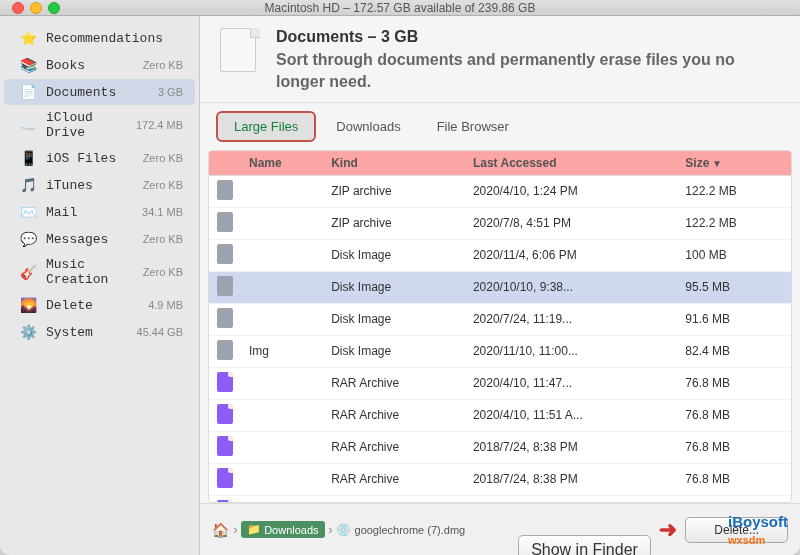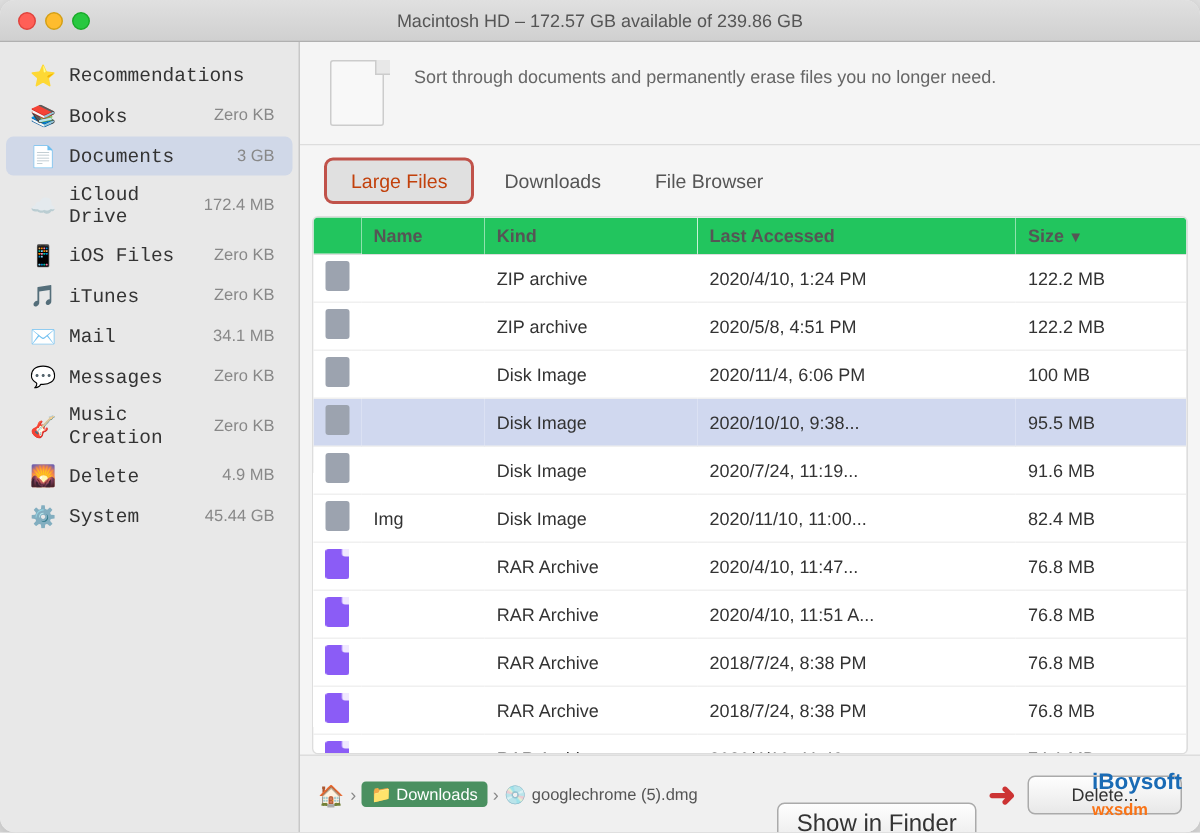--- a/index.html
+++ b/index.html
@@ -18,21 +18,21 @@
       height: 555px;
       background: #f0f0f0;
       border-radius: 10px;
       box-shadow: 0 4px 20px rgba(0,0,0,0.3);
       display: flex;
       flex-direction: column;
       overflow: hidden;
     }
 
     .titlebar {
-      height: 28px;
+      height: 16px;
       background: linear-gradient(to bottom, #e0e0e0, #d0d0d0);
       display: flex;
       align-items: center;
       padding: 0 12px;
       border-bottom: 1px solid #b0b0b0;
       position: relative;
     }
 
     .traffic-lights {
       display: flex;
@@ -156,24 +156,25 @@
       border-left: 1px solid #ccc;
     }
 
     .doc-title {
       font-size: 16px;
       font-weight: 600;
       color: #333;
     }
 
     .doc-subtitle {
-      font-size: 12px;
+      font-size: 16px;
       color: #666;
       margin-top: 3px;
       line-height: 1.4;
+      font-weight: bold;
     }
 
     
     .tabs-bar {
       display: flex;
       align-items: center;
       padding: 8px 16px 0;
       gap: 4px;
       background: #f5f5f5;
     }
@@ -183,21 +184,21 @@
       border-radius: 6px;
       cursor: pointer;
       font-size: 13px;
       color: #555;
       font-weight: 500;
     }
 
     .tab.active-tab {
       background: #e0e0e0;
       border: 2px solid #c0524a;
-      color: #c2410c;
+      color: #15803d;
       border-radius: 6px;
     }
 
     
     .file-table-container {
       flex: 1;
       overflow-y: auto;
       background: white;
       margin: 8px 8px 0 8px;
       border: 1px solid #ddd;
@@ -208,21 +209,21 @@
       width: 100%;
       border-collapse: collapse;
     }
 
     .file-table thead th {
       padding: 5px 8px;
       text-align: left;
       font-size: 12px;
       font-weight: 600;
       color: #555;
-      background: #22c55e;
+      background: #fca5a5;
       border-bottom: 1px solid #ddd;
       position: sticky;
       top: 0;
     }
 
     .file-table tbody tr {
       border-bottom: 1px solid #f0f0f0;
     }
     .file-table tbody tr.highlighted { background: #d0d8ef; }
 
@@ -420,20 +421,21 @@
       </div>
 
     <div class="right-panel">
 
       <div class="panel-header">
         <div class="doc-icon">
           <div class="doc-icon-paper"></div>
           <div class="doc-icon-fold"></div>
         </div>
         <div>
+          <div class="doc-title">Documents – 3 GB</div>
           <div class="doc-subtitle">Sort through documents and permanently erase files you no longer need.</div>
         </div>
       </div>
 
       <div class="tabs-bar">
 
       <div class="tab active-tab">Large Files</div>
           <div class="tab">Downloads</div>
           <div class="tab">File Browser</div>
         </div>
@@ -455,21 +457,21 @@
                 <td class="file-icon-cell"><span class="file-icon-gray"></span></td>
                 <td></td>
                 <td>ZIP archive</td>
                 <td>2020/4/10, 1:24 PM</td>
                 <td>122.2 MB</td>
               </tr>
               <tr>
                 <td class="file-icon-cell"><span class="file-icon-gray"></span></td>
                 <td></td>
                 <td>ZIP archive</td>
-                <td>2020/5/8, 4:51 PM</td>
+                <td>2020/7/8, 4:51 PM</td>
                 <td>122.2 MB</td>
               </tr>
               <tr>
                 <td class="file-icon-cell"><span class="file-icon-gray"></span></td>
                 <td></td>
                 <td>Disk Image</td>
                 <td>2020/11/4, 6:06 PM</td>
                 <td>100 MB</td>
               </tr>
               <tr class="highlighted">
@@ -536,21 +538,21 @@
         <div class="breadcrumb-area">
           <span class="breadcrumb-icon">🏠</span>
           <span class="breadcrumb-arrow">›</span>
           <span class="breadcrumb-folder">
             <span>📁</span>
             <span>Downloads</span>
           </span>
           <span class="breadcrumb-arrow">›</span>
           <span class="breadcrumb-file">
             <span class="breadcrumb-file-icon">💿</span>
-            <span>googlechrome (5).dmg</span>
+            <span>googlechrome (7).dmg</span>
           </span>
         </div>
         <button class="show-finder-btn">Show in Finder</button>
         <span class="arrow-right">➜</span>
         <button class="delete-btn">Delete...</button>
       </div>
     </div>
   </div>
 </div>
 

